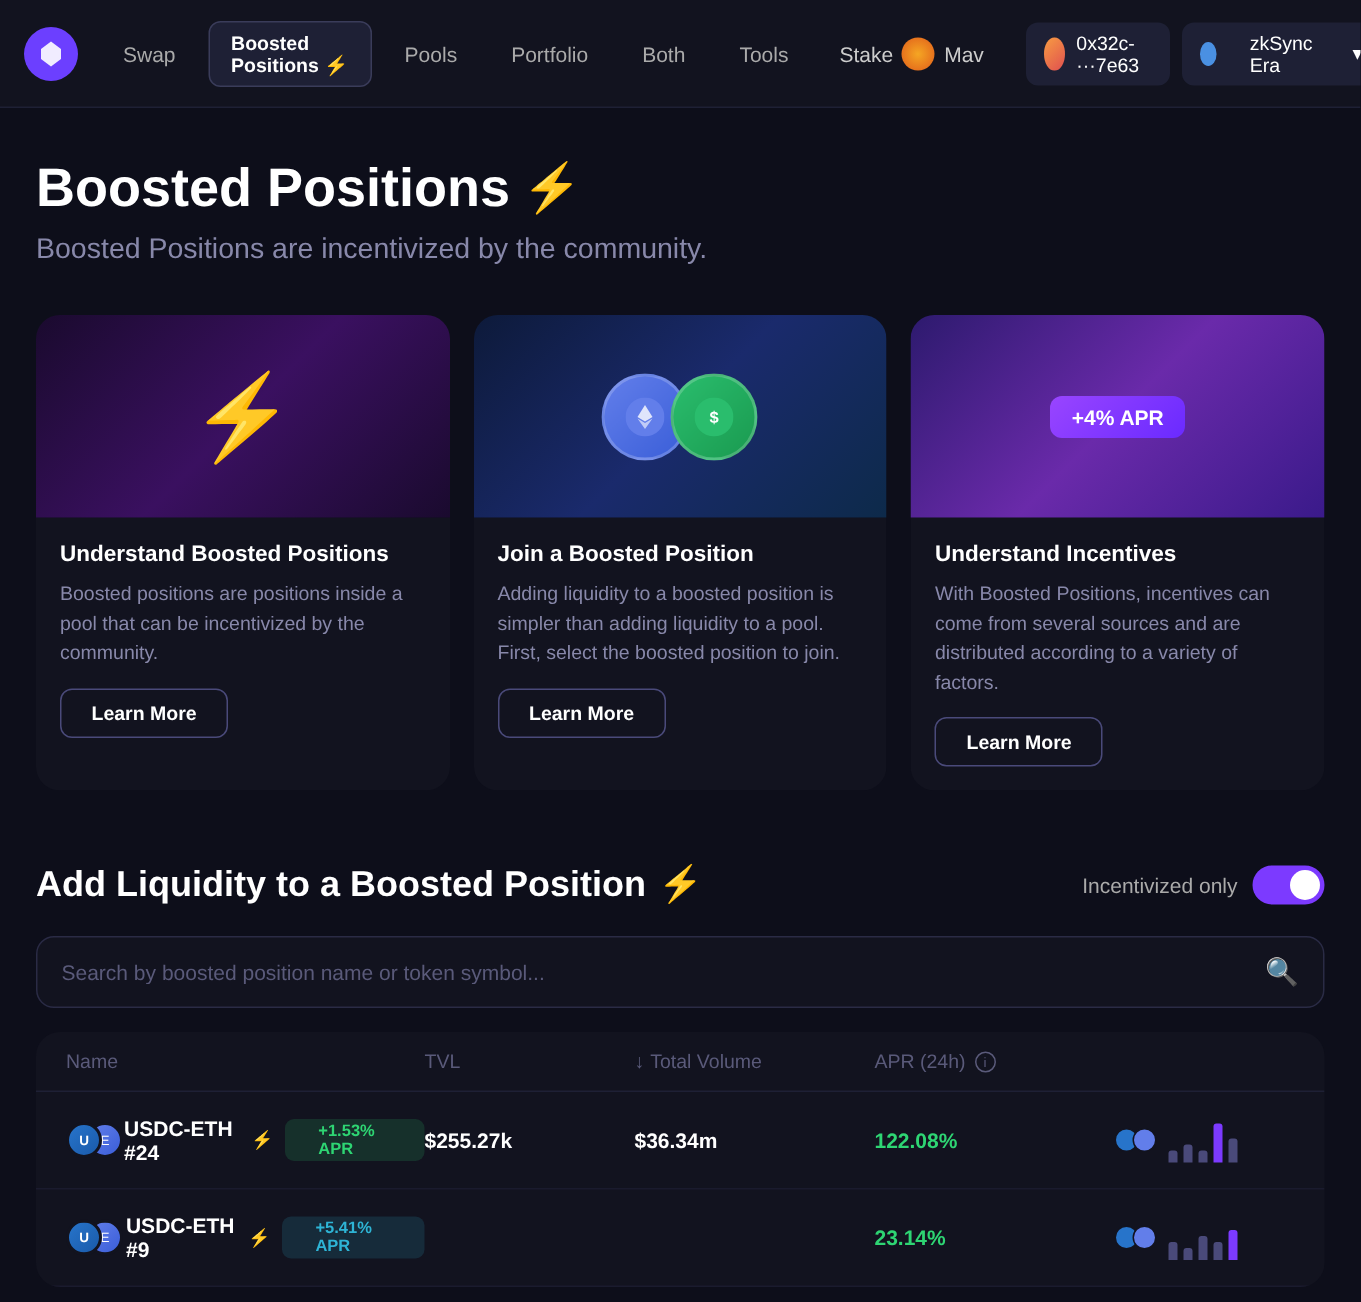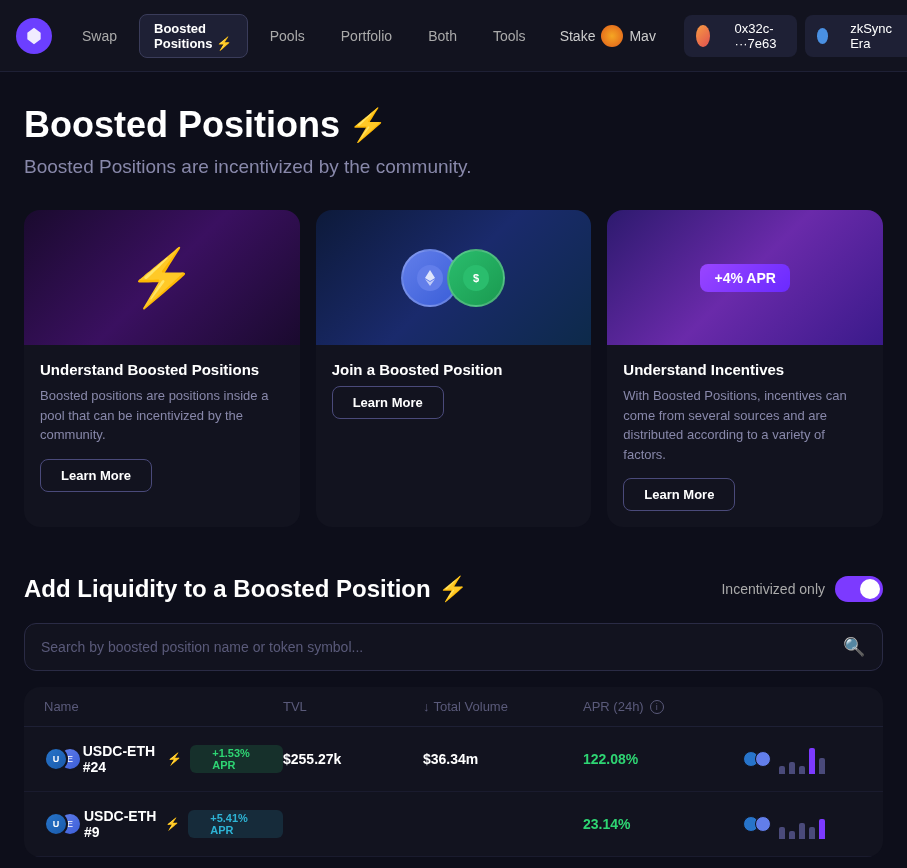--- a/index.html
+++ b/index.html
@@ -54,21 +54,21 @@
       color: #fff;
       display: flex; align-items: center; gap: 4px;
     }
     .bolt-small { color: #a259ff; font-size: 13px; }
     .nav-spacer { flex: 1; }
     .nav-wallet {
       display: flex; align-items: center;
       background: #1e2035;
       border-radius: 8px;
       padding: 6px 12px;
-      gap: 25px;
+      gap: 8px;
       cursor: pointer;
       font-size: 13px;
     }
     .nav-wallet .avatar {
       width: 22px; height: 22px;
       background: linear-gradient(135deg, #f79c42, #e05050);
       border-radius: 50%;
     }
     .nav-network {
       display: flex; align-items: center;
@@ -489,20 +489,21 @@
           <div class="eth-circle usd">
             <svg width="26" height="26" viewBox="0 0 26 26" fill="none">
               <circle cx="13" cy="13" r="13" fill="#2abd6d"></circle>
               <text x="13" y="17" text-anchor="middle" fill="white" font-size="11" font-weight="bold">$</text>
             </svg>
           </div>
         </div>
       </div>
       <div class="card-body">
         <div class="card-title">Join a Boosted Position</div>
+        <div class="card-desc">Adding liquidity to a boosted position is simpler than adding liquidity to a pool. First, select the boosted position to join.</div>
         <button class="learn-btn">Learn More</button>
       </div>
     </div>
 
     <div class="info-card">
       <div class="card-visual purple-mid">
         <div class="apr-badge">+4% APR</div>
       </div>
       <div class="card-body">
         <div class="card-title">Understand Incentives</div>

